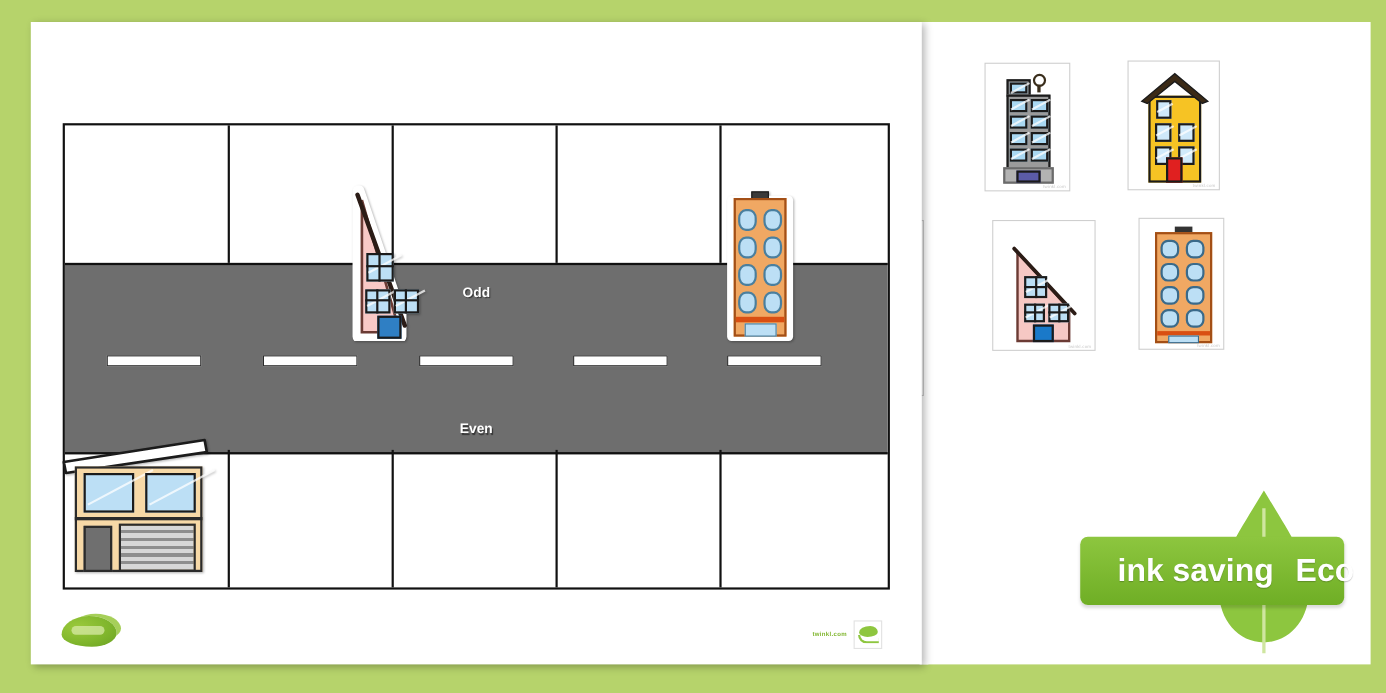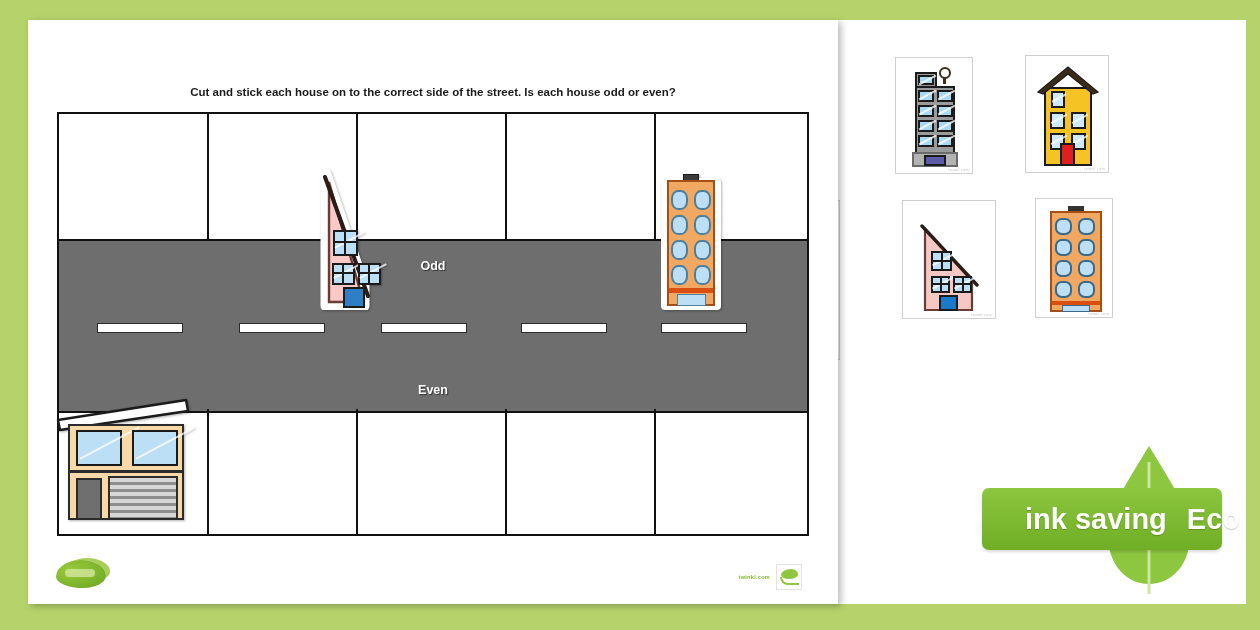--- a/index.html
+++ b/index.html
@@ -160,21 +160,21 @@
   .eco-bar {
     position: absolute; left: 0; bottom: 44px;
     width: 240px; height: 62px;
     background: linear-gradient(#8dc63f,#6fae25);
     border-radius: 7px;
     box-shadow: 0 2px 3px rgba(0,0,0,.15);
   }
   .eco-text {
     position: absolute; left: 0; bottom: 44px;
     width: 258px; height: 62px;
-    display: flex; align-items: center; justify-content: flex-end;
+    display: flex; align-items: center; justify-content: flex-start;
     padding-left: 34px; gap: 20px;
     color: #fff; font-size: 29px; font-weight: bold;
     text-shadow: 0 1px 1px rgba(0,0,0,.22);
   }
   .eco-text .eco-b { font-weight: bold; }
 </style>
 </head>
 <body>
 
 <div id="stage">
@@ -282,21 +282,20 @@
       <div class="eco-bar"></div>
       <div class="eco-text">
         <span>ink saving</span>
         <span class="eco-b">Eco</span>
       </div>
     </div>
   </div>
 
   <div class="page-main">
 
-    <div class="ws-sub">Cut and stick each house on to the correct side of the street. Is each house odd or even?</div>
 
     <div class="street">
 
       <div class="row-houses row-top">
         <div class="cellline" style="left:148px;"></div>
         <div class="cellline" style="left:297px;"></div>
         <div class="cellline" style="left:446px;"></div>
         <div class="cellline" style="left:595px;"></div>
       </div>
 

